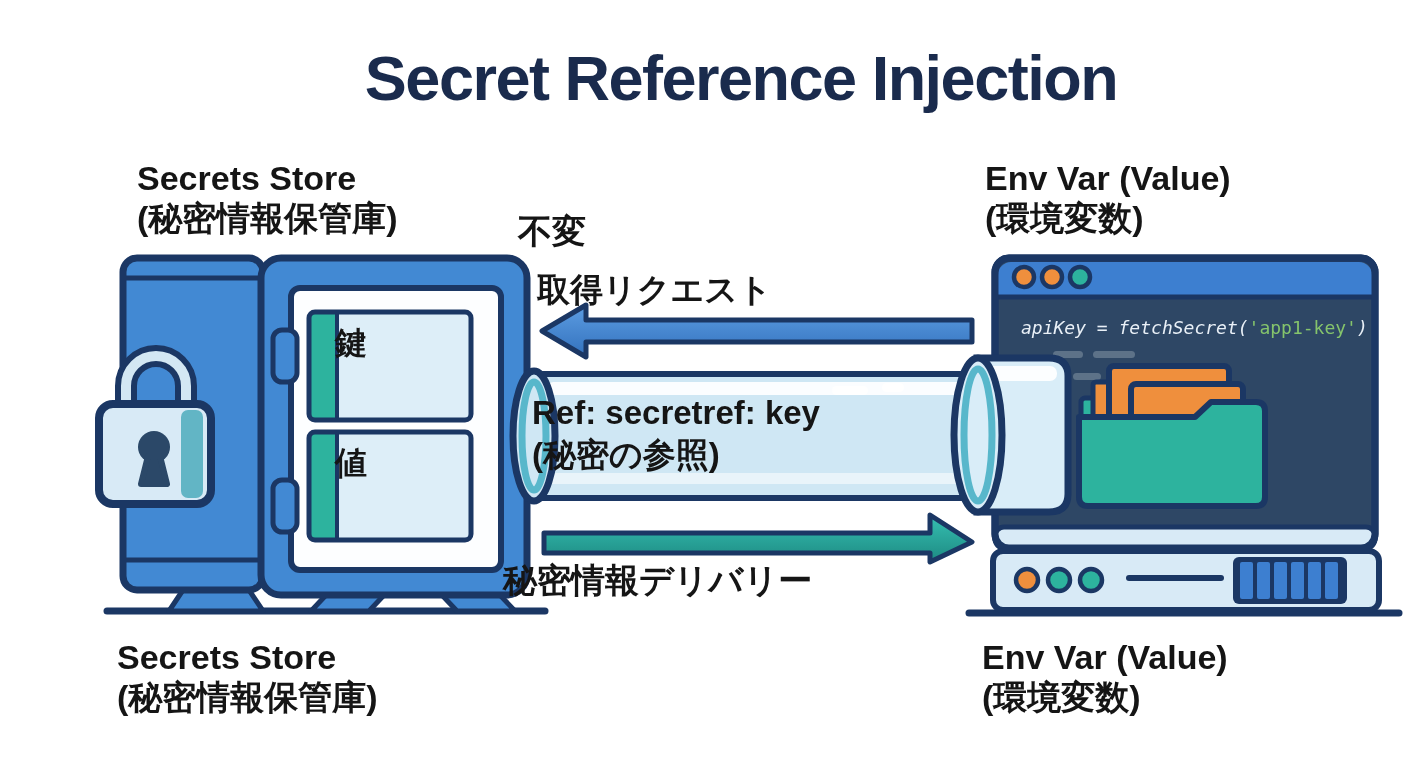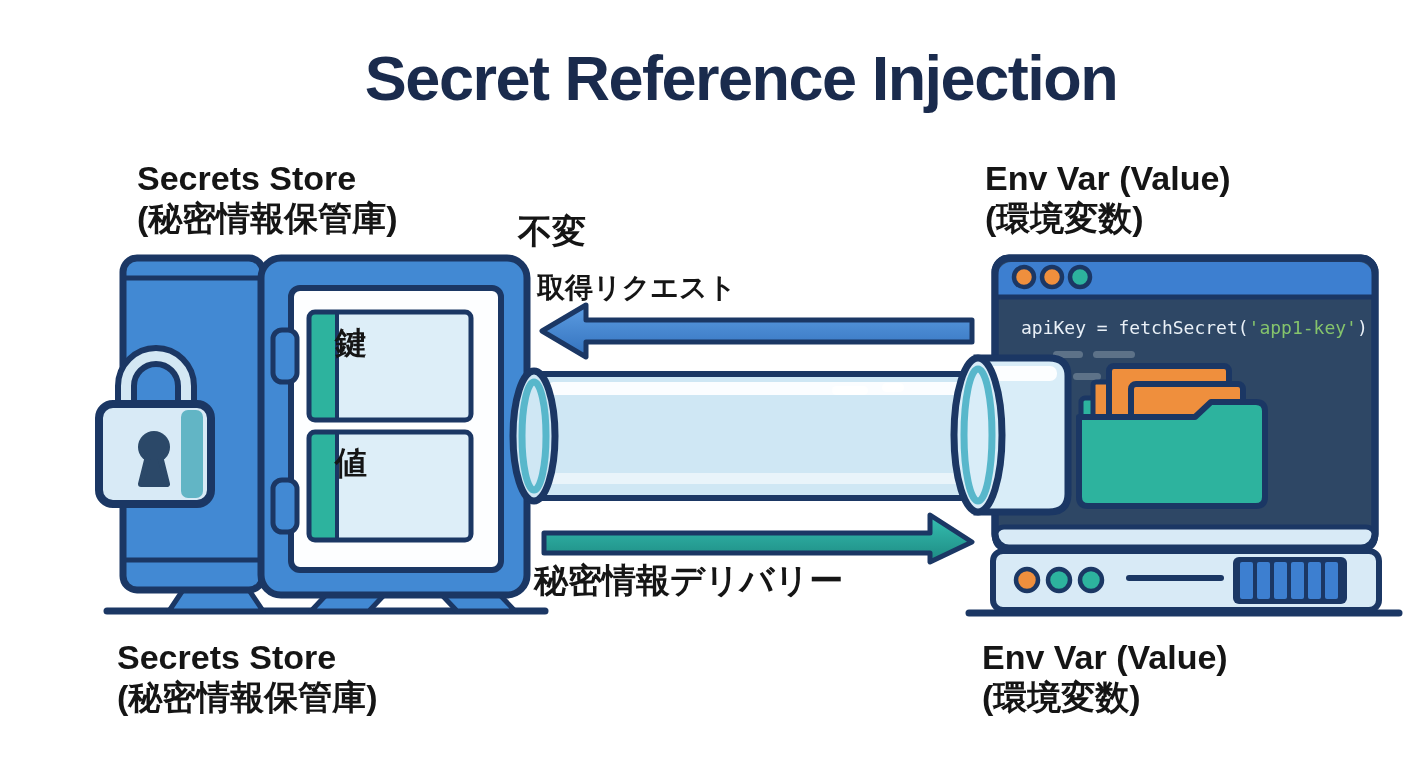--- a/index.html
+++ b/index.html
@@ -7,28 +7,28 @@
           font-family:"Liberation Sans","DejaVu Sans",sans-serif;margin-left:37px;}
   .art{position:absolute;left:0;top:0;}
   .title{position:absolute;left:0;right:0;top:42px;margin:0;text-align:center;
          font-size:63px;font-weight:800;letter-spacing:-1.5px;color:var(--ink,#1a2b4d);}
   .txt{position:absolute;color:#151515;font-weight:700;text-align:left;line-height:1.18;}
   .store-top{left:100px;top:158px;width:385px;font-size:34px;}
   .env-top{left:948px;top:158px;width:400px;font-size:34px;}
   .store-bottom{left:80px;top:637px;width:405px;font-size:34px;}
   .env-bottom{left:945px;top:637px;width:410px;font-size:34px;}
   .immut-lbl{left:481px;top:211px;font-size:34px;text-align:center;}
-  .fetch-lbl{left:500px;top:271px;width:440px;font-size:28px;}
-  .deliv-lbl{left:497px;top:560px;width:450px;font-size:34px;}
+  .fetch-lbl{left:500px;top:271px;width:440px;font-size:33px;}
+  .deliv-lbl{left:466px;top:560px;width:450px;font-size:34px;}
   .pipe-lbl{left:495px;top:392px;width:445px;font-size:33px;line-height:1.26;}
   .key-lbl{left:298px;top:324px;width:136px;font-size:32px;line-height:1.2;}
   .val-lbl{left:298px;top:444px;width:136px;font-size:32px;line-height:1.2;}
   .code{position:absolute;left:984px;top:317px;white-space:nowrap;
         font-family:"DejaVu Sans Mono","Liberation Mono",monospace;font-size:18px;font-weight:500;}
-  .code .pfx,.code .sfx{color:var(--code-white,#e9f0f7);}
+  .code .pfx,.code .sfx{color:var(--code-white,#e9f0f7);font-style:italic;}
   .code .sec{color:var(--code-green,#85c46c);}
   
   .s-navy{stroke:var(--navy,#1b3764);}
   .s-tealring{stroke:var(--teal-ring,#58b7cb);}
   .f-blue{fill:var(--blue,#4289d3);}
   .f-card{fill:var(--card-bg,#ddeef8);}
   .f-teal{fill:var(--teal,#2db39e);}
   .f-orange{fill:var(--orange,#ef8f3d);}
   .f-white{fill:#fdfeff;}
   .f-light{fill:var(--light-blue,#d8eaf6);}
@@ -171,20 +171,24 @@
 
   <div class="txt immut-lbl">不変</div>
 
   <div class="txt env-top">
     <div>Env Var (Value)</div>
     <div>(環境変数)</div>
   </div>
 
   <div class="txt fetch-lbl">取得リクエスト</div>
 
+  <div class="txt pipe-lbl">
+    <div>Ref: secretref: key</div>
+    <div>(秘密の参照)</div>
+  </div>
 
   <div class="txt deliv-lbl">秘密情報デリバリー</div>
 
   <div class="txt key-lbl">
     <div>鍵</div>
   </div>
 
   <div class="txt val-lbl">
     <div>値</div>
   </div>

